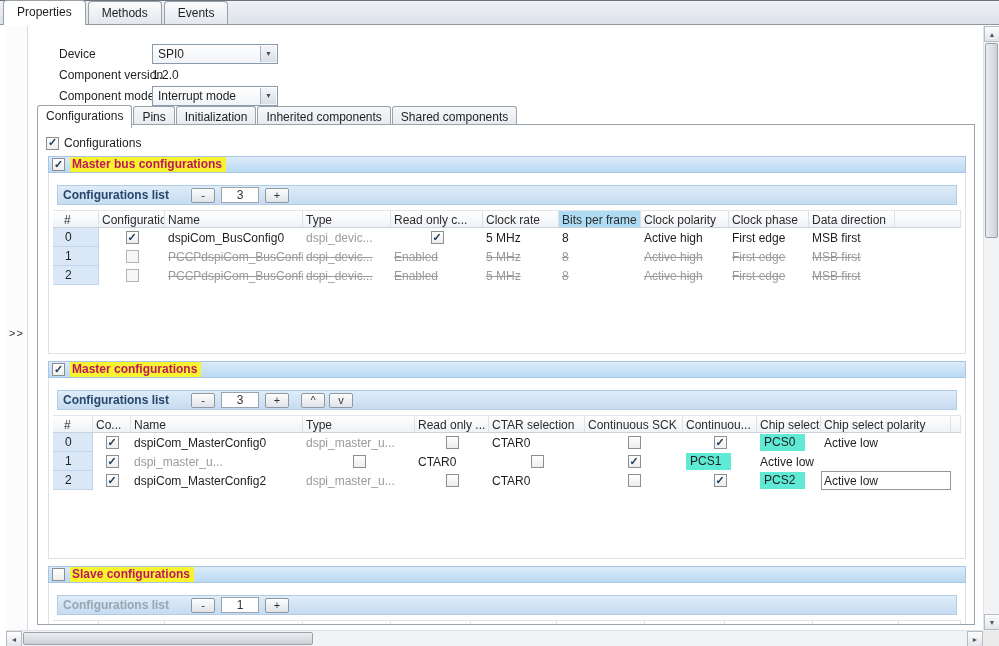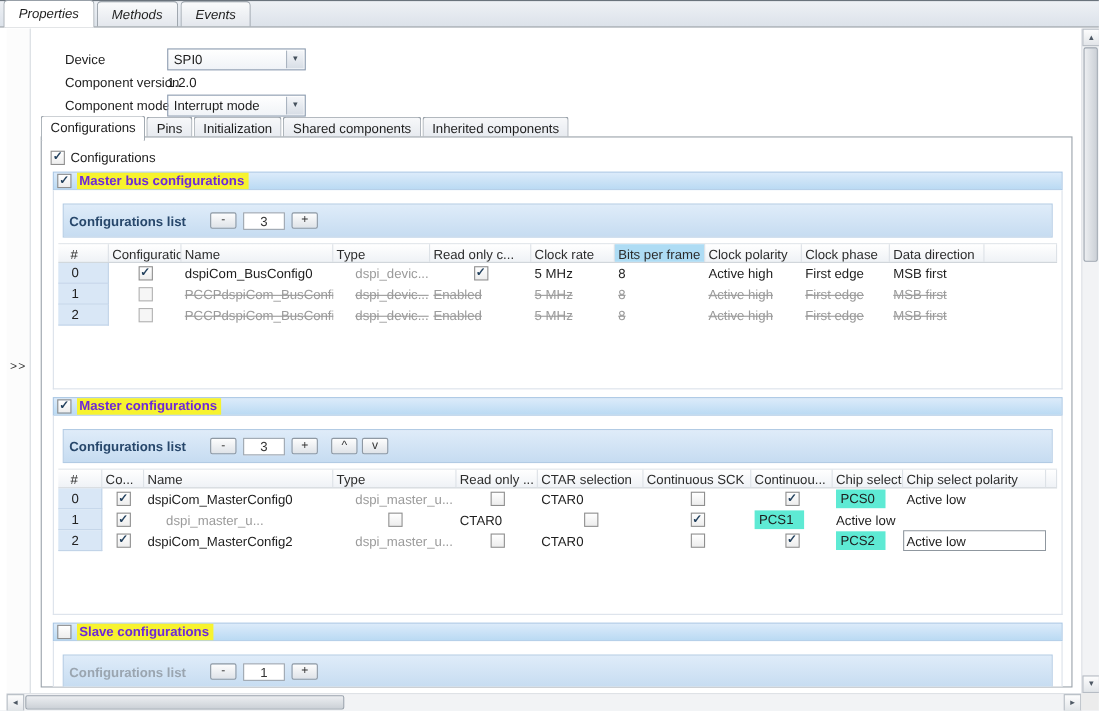--- a/index.html
+++ b/index.html
@@ -13,21 +13,21 @@
   
   .tabstrip {
     position:absolute; top:0; left:0; right:0; height:24px;
     background:linear-gradient(#eef1f5,#dce2ea);
     border-top:1px solid #6a737c;
     display:flex; align-items:flex-end; padding-left:3px;
   }
   .wtab {
     position:relative; top:1px; padding:4px 13px 5px; margin-right:2px;
     border:1px solid #98a0a8; border-bottom:none; border-radius:4px 4px 0 0;
-    background:linear-gradient(#fafbfc,#e2e6ec); cursor:default; white-space:nowrap;font-style:italic;
+    background:linear-gradient(#fafbfc,#e2e6ec); cursor:default; white-space:nowrap;
   }
   .wtab.active { background:#fff; z-index:3; padding-bottom:6px; }
 
   
   .panel { position:absolute; top:24px; left:0; right:0; bottom:0; background:#fff; border-top:1px solid #8f979f; }
 
   .rail { position:absolute; top:1px; left:6px; bottom:16px; width:22px; background:#fcfcfc; border-right:1px solid #d6dbe0; }
   .expand-btn { position:absolute; top:300px; left:1px; width:19px; height:16px; font-size:11px; color:#333; text-align:center; line-height:15px; cursor:pointer; letter-spacing:1px; }
 
   .content { position:absolute; top:1px; left:29px; right:16px; bottom:16px; background:#fff; overflow:hidden; }
@@ -48,45 +48,45 @@
   
   .checkbox { width:13px; height:13px; min-width:13px; border:1px solid #8e8e8e; background:linear-gradient(#ffffff,#ededed); display:inline-flex; align-items:center; justify-content:center; font-size:11px; line-height:11px; color:#23415e; cursor:default; }
   .checkbox.checked::after { content:"\2713"; font-weight:bold; margin-top:-1px; }
   .checkbox.dim { border-color:#b2b2b2; background:#f6f6f6; }
 
   .checkline { display:flex; align-items:center; gap:5px; height:18px; margin:3px 0 4px 2px; }
 
   
   .section { margin:0 2px 7px 4px; }
   .sec-header { height:17px; background:linear-gradient(#dcebfa,#badaf3); border:1px solid #a8c6e4; display:flex; align-items:center; gap:5px; padding-left:3px; }
-  .sec-title { font-weight:bold; color:#6d28d9; background:#f7f32e; padding:0 4px 1px 2px; line-height:14px; white-space:nowrap; }
+  .sec-title { font-weight:bold; color:#be185d; background:#f7f32e; padding:0 4px 1px 2px; line-height:14px; white-space:nowrap; }
   .sec-body { border:1px solid #dbe2ea; border-top:none; background:#fff; position:relative; overflow:hidden; }
   .sec-body.mb { height:181px; }
   .sec-body.mc { height:181px; }
   .sec-body.sl { height:60px; }
 
   
-  .toolbar { margin:12px 8px 0 8px; height:31px; background:linear-gradient(#dfecf9,#c6dcf1); border:1px solid #b2cbe4; display:flex; align-items:center; padding:0 5px; gap:4px; }
+  .toolbar { margin:12px 8px 0 8px; height:20px; background:linear-gradient(#dfecf9,#c6dcf1); border:1px solid #b2cbe4; display:flex; align-items:center; padding:0 5px; gap:4px; }
   .toolbar-label { font-weight:bold; color:#27476b; margin-right:18px; white-space:nowrap; }
   .toolbar-label.off { color:#9aa5b0; }
   .tb-btn { width:24px; height:15px; border:1px solid #8f99a4; border-radius:2px; background:linear-gradient(#fdfdfd,#dfe3e8); font-size:11px; line-height:12px; text-align:center; color:#333; cursor:pointer; }
   .tb-btn.gap { margin-left:8px; }
   .tb-count { width:38px; height:16px; border:1px solid #9aa4ae; background:#fff; text-align:center; line-height:15px; margin:0 2px; color:#333; }
 
   
   .grid { margin:5px 4px 0 4px; }
   .grid-header { display:grid; height:18px; background:linear-gradient(#ffffff,#eff2f6); border-top:1px solid #e2e6ea; border-bottom:1px solid #ccd2d8; }
   .hcell { border-right:1px solid #dde2e7; padding:2px 3px 0 3px; white-space:nowrap; overflow:hidden; color:#2c2c2c; }
   .hcell.first { padding-left:11px; }
   .hcell.hl { background:#aedcf4; }
   .grid-row { display:grid; height:19px; align-items:center; }
   .cell { height:100%; padding:0 3px; white-space:nowrap; overflow:hidden; display:flex; align-items:center; }
   .cell.idx { background:#d9e7f6; border-right:1px solid #c2d4e8; border-bottom:1px solid #c2d4e8; padding-left:12px; color:#222; }
   .cell.center { justify-content:center; }
-  .type { color:#9b9b9b;margin-left:17px; }
+  .type { color:#9b9b9b; }
   .off .txt { color:#9b9b9b; text-decoration:line-through; }
   .focus-cell { box-shadow:inset 0 0 0 1px #8f979f; background:#fff; }
   .hilite { background:#5eead4; padding:1px 10px 2px 4px; }
 
   .mb-grid { grid-template-columns:46px 66px 138px 88px 92px 76px 82px 88px 80px 86px 1fr; }
   .mc-grid { grid-template-columns:40px 38px 172px 112px 74px 96px 98px 74px 64px 130px 1fr; }
   .sl-grid { grid-template-columns:46px 66px 138px 88px 80px 86px 88px 80px 88px 86px 1fr; }
 
   
   .hscroll { position:absolute; left:6px; right:16px; bottom:0; height:16px; background:#f2f3f5; border-top:1px solid #dfe2e6; }
@@ -135,22 +135,22 @@
           <span>Interrupt mode</span>
           <span class="arrow-btn">▼</span>
         </div>
       </div>
     </div>
 
     <div class="itabs">
       <div class="itab active"><span>Configurations</span></div>
       <div class="itab"><span>Pins</span></div>
       <div class="itab"><span>Initialization</span></div>
+      <div class="itab"><span>Inherited components</span></div>
       <div class="itab"><span>Shared components</span></div>
-      <div class="itab"><span>Inherited components</span></div>
     </div>
 
     <div class="tabpanel">
 
       <div class="checkline">
         <span class="checkbox checked"></span>
         <span>Configurations</span>
       </div>
 
       <div class="section">

